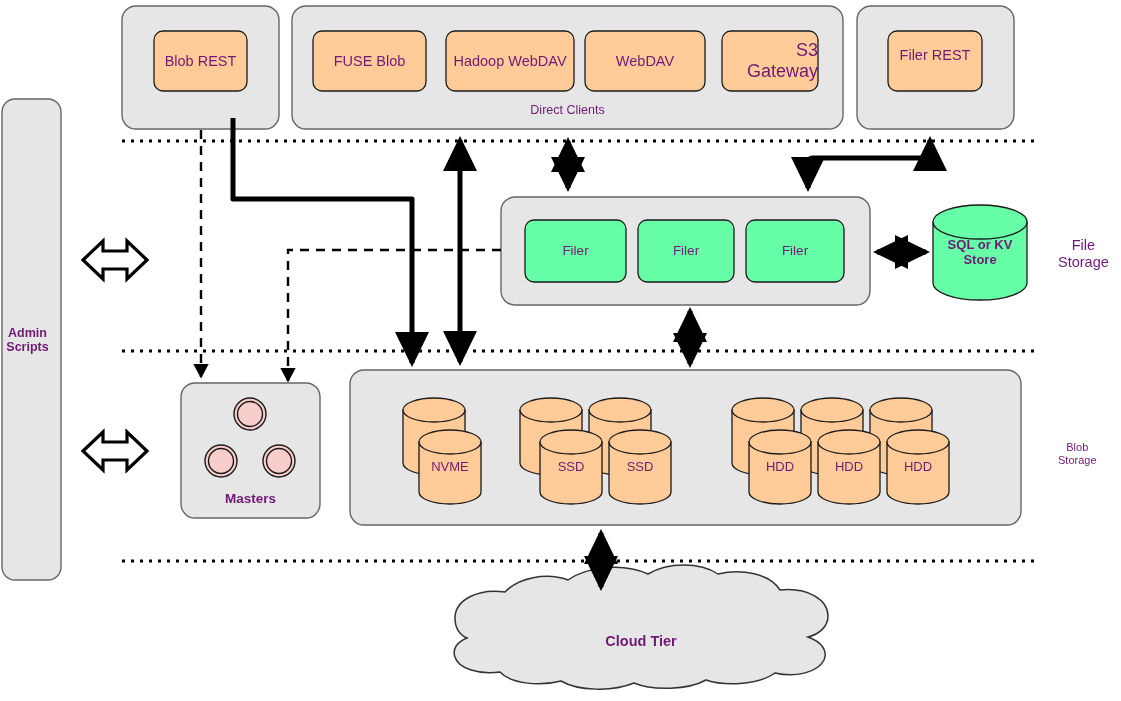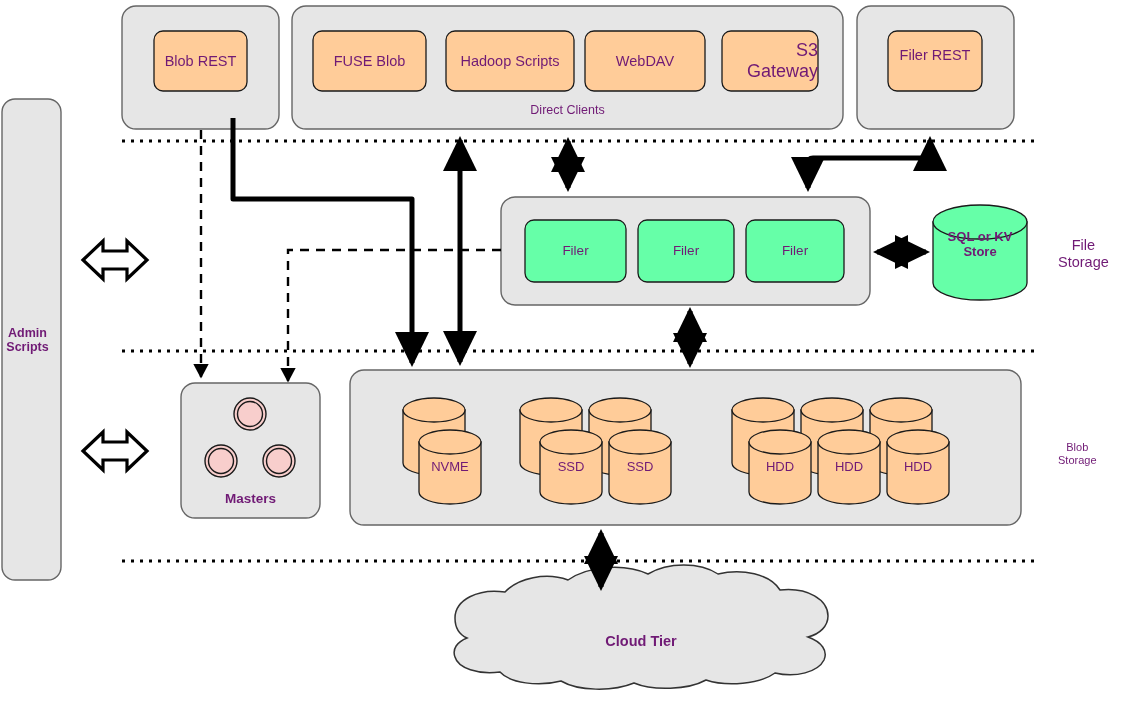--- a/index.html
+++ b/index.html
@@ -173,32 +173,32 @@
       <path d="M83,260 L103,241 L103,251 L127,251 L127,241 L147,260 L127,279 L127,269 L103,269 L103,279 Z"></path>
       <path d="M83,451 L103,432 L103,442 L127,442 L127,432 L147,451 L127,470 L127,460 L103,460 L103,470 Z"></path>
     </g>
   </svg>
 
   <div class="lbl b" style="left:2px;top:320px;width:51px;height:40px;font-size:12.5px;">Admin
 Scripts</div>
 
   <div class="lbl" style="left:154px;top:31px;width:93px;height:60px;font-size:14.5px;">Blob REST</div>
   <div class="lbl" style="left:313px;top:31px;width:113px;height:60px;font-size:14.5px;">FUSE Blob</div>
-  <div class="lbl" style="left:446px;top:31px;width:128px;height:60px;font-size:14.5px;">Hadoop Scripts</div>
+  <div class="lbl" style="left:446px;top:31px;width:128px;height:60px;font-size:14.5px;">Hadoop WebDAV</div>
   <div class="lbl" style="left:585px;top:31px;width:120px;height:60px;font-size:14.5px;">WebDAV</div>
   <div class="lbl" style="left:722px;top:31px;width:96px;height:60px;font-size:18px;text-align:right;">S3 Gateway</div>
   <div class="lbl" style="left:888px;top:31px;width:94px;height:48px;font-size:14.5px;">Filer REST</div>
 
   <div class="lbl" style="left:292px;top:101px;width:551px;height:18px;font-size:12.5px;">Direct Clients</div>
 
   <div class="lbl" style="left:525px;top:220px;width:101px;height:62px;font-size:13.5px;">Filer</div>
   <div class="lbl" style="left:638px;top:220px;width:96px;height:62px;font-size:13.5px;">Filer</div>
   <div class="lbl" style="left:746px;top:220px;width:98px;height:62px;font-size:13.5px;">Filer</div>
 
-  <div class="lbl b" style="left:933px;top:224px;width:94px;height:42px;font-size:13px;">SQL or KV
+  <div class="lbl b" style="left:933px;top:232px;width:94px;height:42px;font-size:13px;">SQL or KV
 Store</div>
 
   <div class="lbl" style="left:1058px;top:232px;width:63px;height:44px;font-size:14.5px;justify-content:flex-start;">File
 Storage</div>
   <div class="lbl" style="left:1058px;top:432px;width:63px;height:44px;font-size:11px;justify-content:flex-start;">Blob
 Storage</div>
 
   <div class="lbl b" style="left:181px;top:489px;width:139px;height:20px;font-size:13.5px;">Masters</div>
 
   <div class="lbl" style="left:419px;top:455px;width:62px;height:24px;font-size:13px;">NVME</div>

